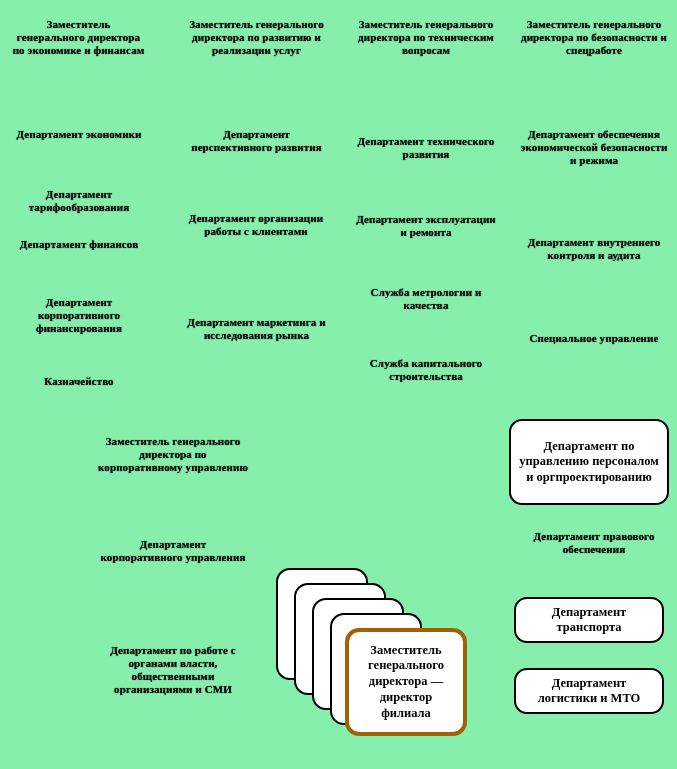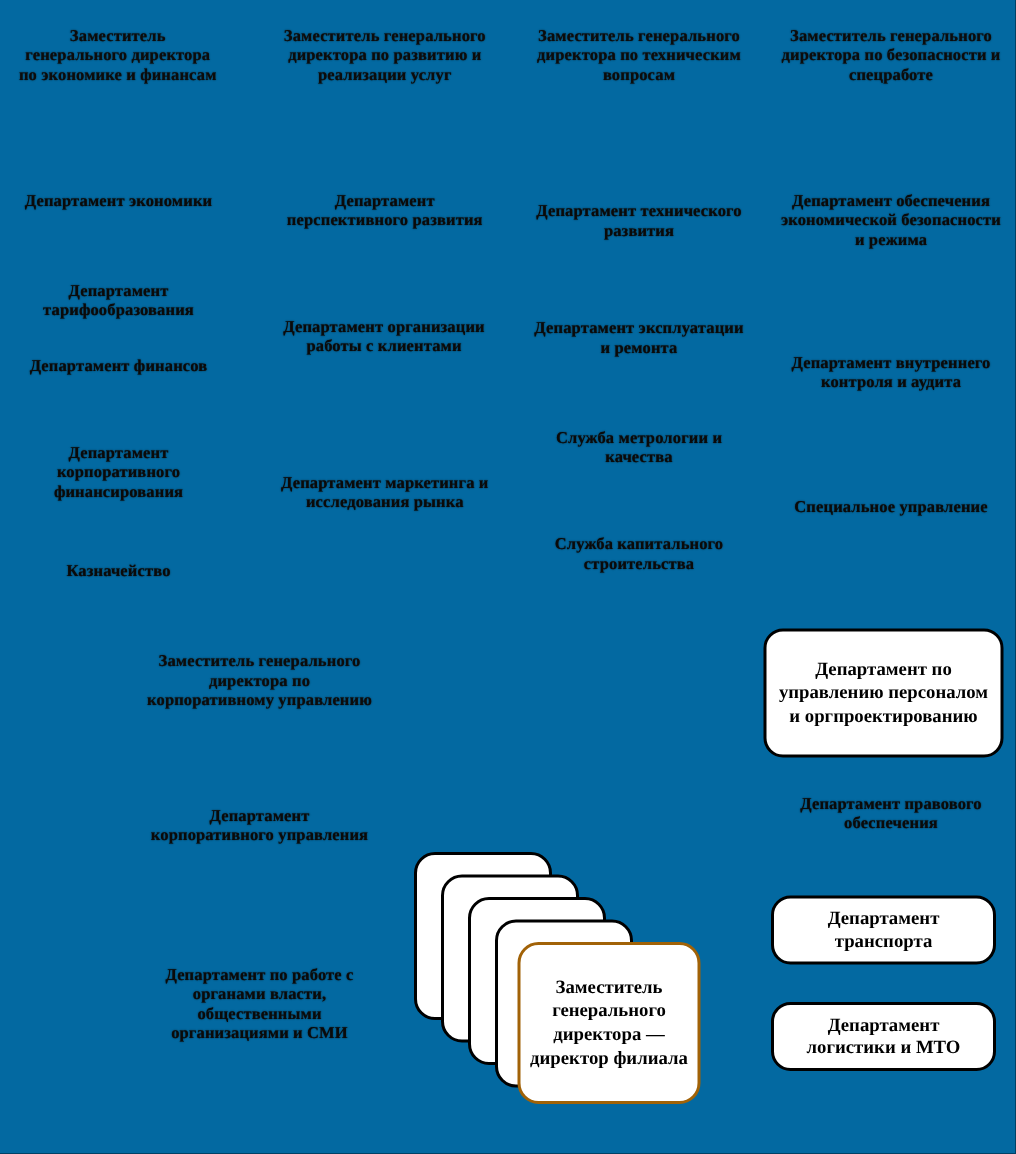--- a/index.html
+++ b/index.html
@@ -13,21 +13,21 @@
     position: relative;
     overflow: hidden;
     font-family: "Liberation Serif", "DejaVu Serif", serif;
   }
 
   .canvas {
     position: absolute;
     left: 0; top: 0;
     width: 677px;
     height: 769px;
-    background: #0369a1;
+    background: #86efac;
   }
 
   
   .faint {
     position: absolute;
     color: #0a0a0a;
     text-align: center;
     line-height: 1.18;
     font-weight: 700;
     font-size: 11px;
@@ -62,21 +62,21 @@
   .stack-card {
     position: absolute;
     background: #ffffff;
     border: 2px solid #000000;
     border-radius: 14px;
     box-sizing: border-box;
   }
   .stack-front {
     position: absolute;
     background: #ffffff;
-    border: 2px solid #a16207;
+    border: 4px solid #a16207;
     border-radius: 14px;
     box-sizing: border-box;
     display: flex;
     align-items: center;
     justify-content: center;
     text-align: center;
     font-weight: 700;
     font-size: 12.5px;
     line-height: 1.26;
     color: #000000;

